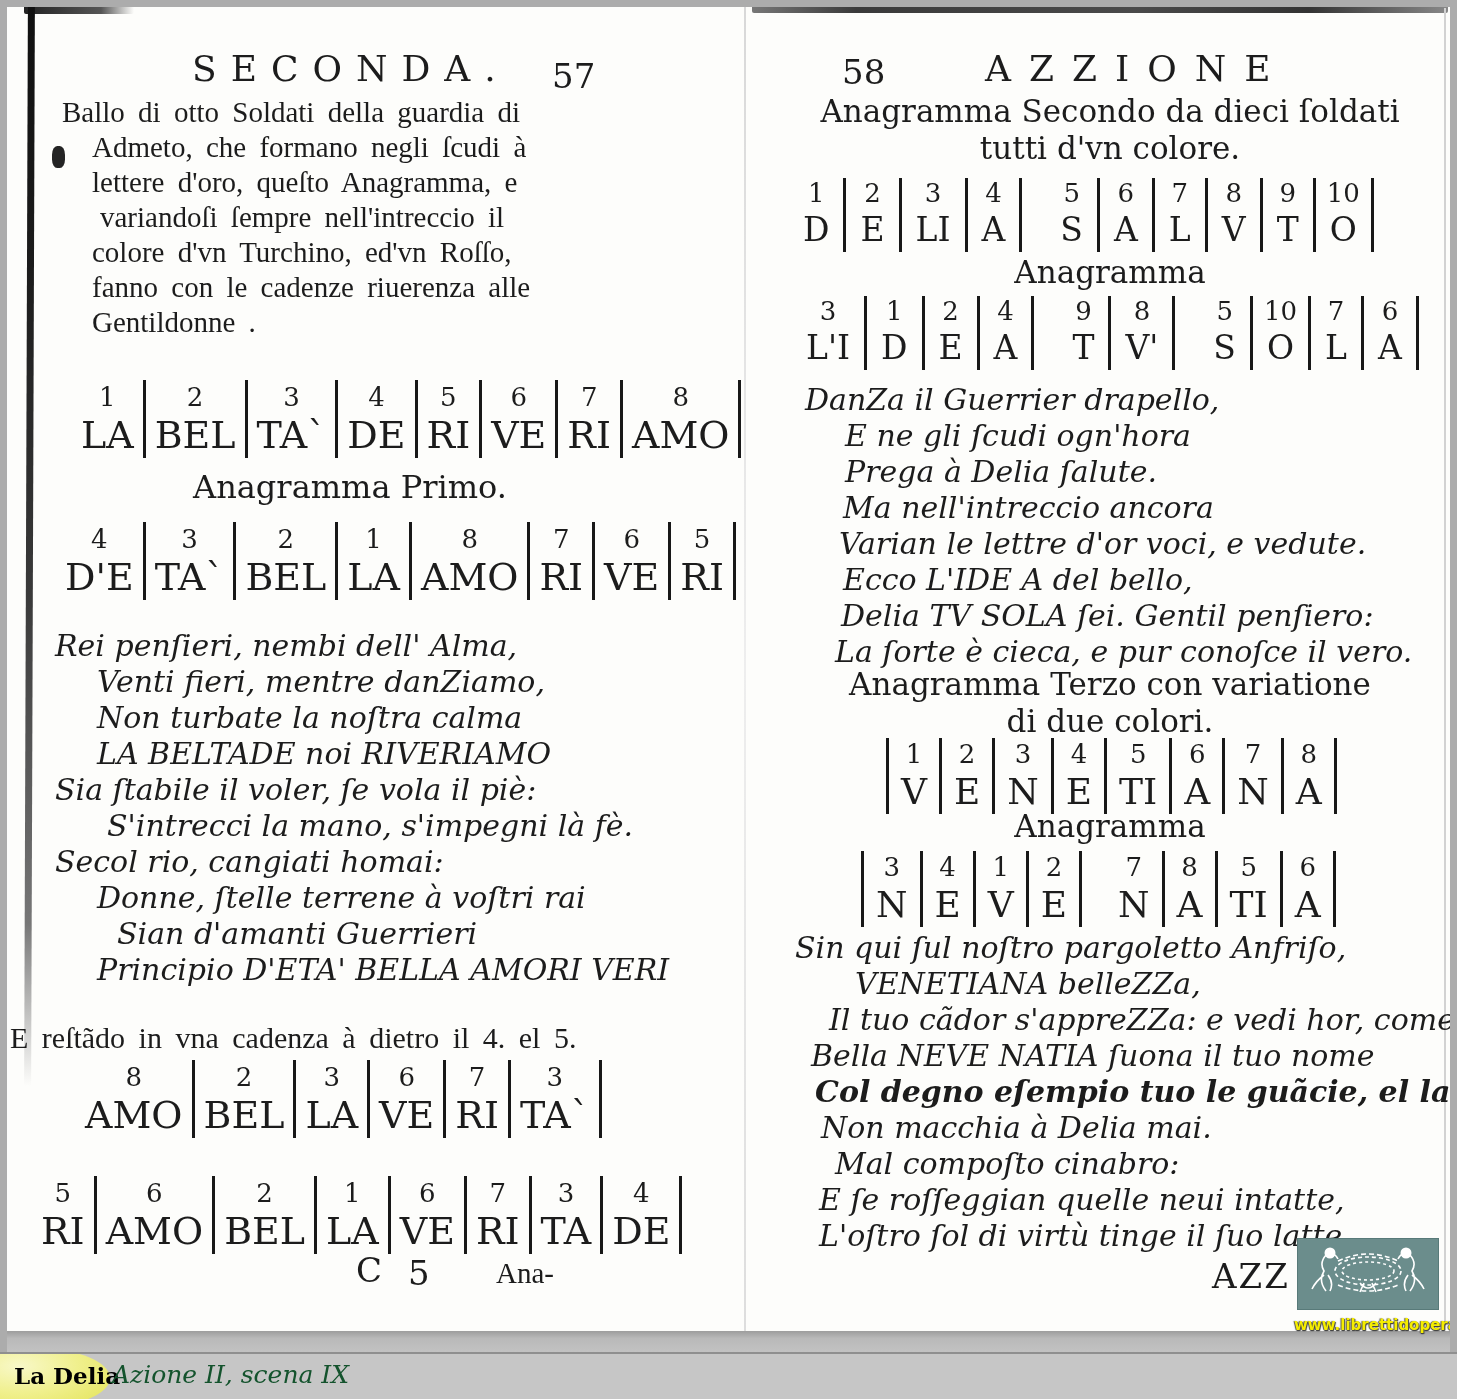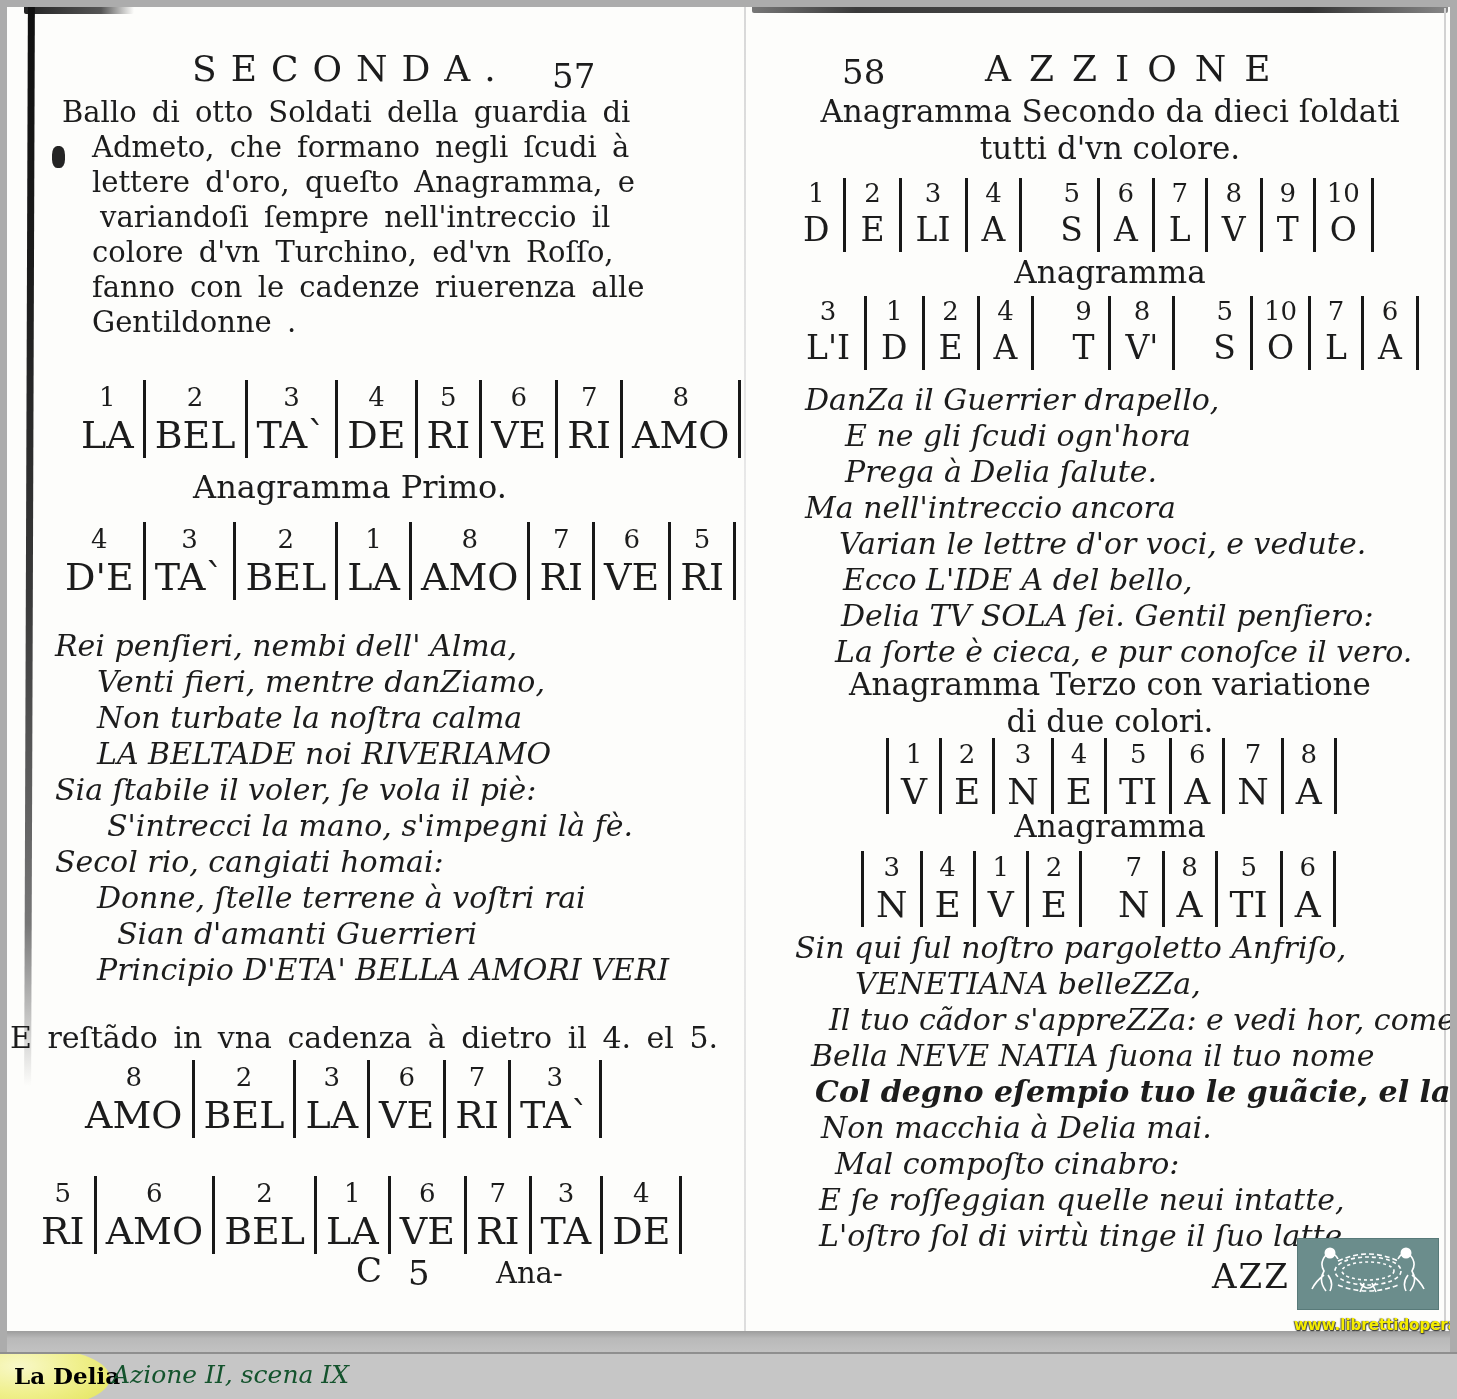--- a/index.html
+++ b/index.html
@@ -19,21 +19,21 @@
   .ink-blob{position:absolute;left:52px;top:146px;width:13px;height:22px;background:#242424;border-radius:40%;}
   .gutter{position:absolute;left:744px;top:6px;width:2px;height:1326px;
     background:linear-gradient(to bottom,#d8d8d8,#eeeeee 50%,#dddddd);}
   .right-edge{position:absolute;left:1444px;top:8px;width:2px;height:1322px;background:#d2d2d2;}
   .bottom-band{position:absolute;left:0;top:1331px;width:1457px;height:21px;
     background:linear-gradient(to bottom,#9d9d9d,#b9b9b9 35%,#c2c2c2);}
 
   
   .abs{position:absolute;}
   .tblock .tline{white-space:nowrap;}
-  .roman{font-size:29px;line-height:35px;word-spacing:6px;}
+  .roman{font-size:29px;line-height:35px;word-spacing:6px;font-family:Liberation Serif, serif;}
   .verse{font-style:italic;font-size:30px;line-height:36px;}
   .center{text-align:center;}
   .pgtitle{font-size:36px;letter-spacing:14px;white-space:nowrap;}
   .pgtitle2{font-size:36px;letter-spacing:18px;white-space:nowrap;}
   .pgnum{font-size:34px;}
   .caption{font-size:32px;}
   .subhead{font-size:31px;line-height:37px;}
 
   
   .arow{position:absolute;display:flex;align-items:flex-end;}
@@ -395,21 +395,21 @@
           <div class="anum">6</div>
           <div class="alet">A</div>
         </div>
         <div class="abar"></div>
       </div>
 
     <div class="abs tblock verse" style="left:805px;top:382px;width:640px;">
         <div class="tline">DanZa il Guerrier drapello,</div>
         <div class="tline" style="margin-left: 40px;">E ne gli ſcudi ogn'hora</div>
         <div class="tline" style="margin-left: 40px;">Prega à Delia ſalute.</div>
-        <div class="tline" style="">Ma nell'intreccio ancora</div>
+        <div class="tline" style="margin-left: 38px;">Ma nell'intreccio ancora</div>
         <div class="tline" style="margin-left: 34px;">Varian le lettre d'or voci, e vedute.</div>
         <div class="tline" style="margin-left: 38px;">Ecco L'IDE A del bello,</div>
         <div class="tline" style="margin-left: 36px;">Delia TV SOLA ſei. Gentil penſiero:</div>
         <div class="tline" style="margin-left: 30px;">La ſorte è cieca, e pur conoſce il vero.</div>
       </div>
 
     <div class="abs tblock subhead center" style="left:795px;top:666px;width:630px;">
         <div class="tline">Anagramma Terzo con variatione</div>
         <div class="tline">di due colori.</div>
       </div>

